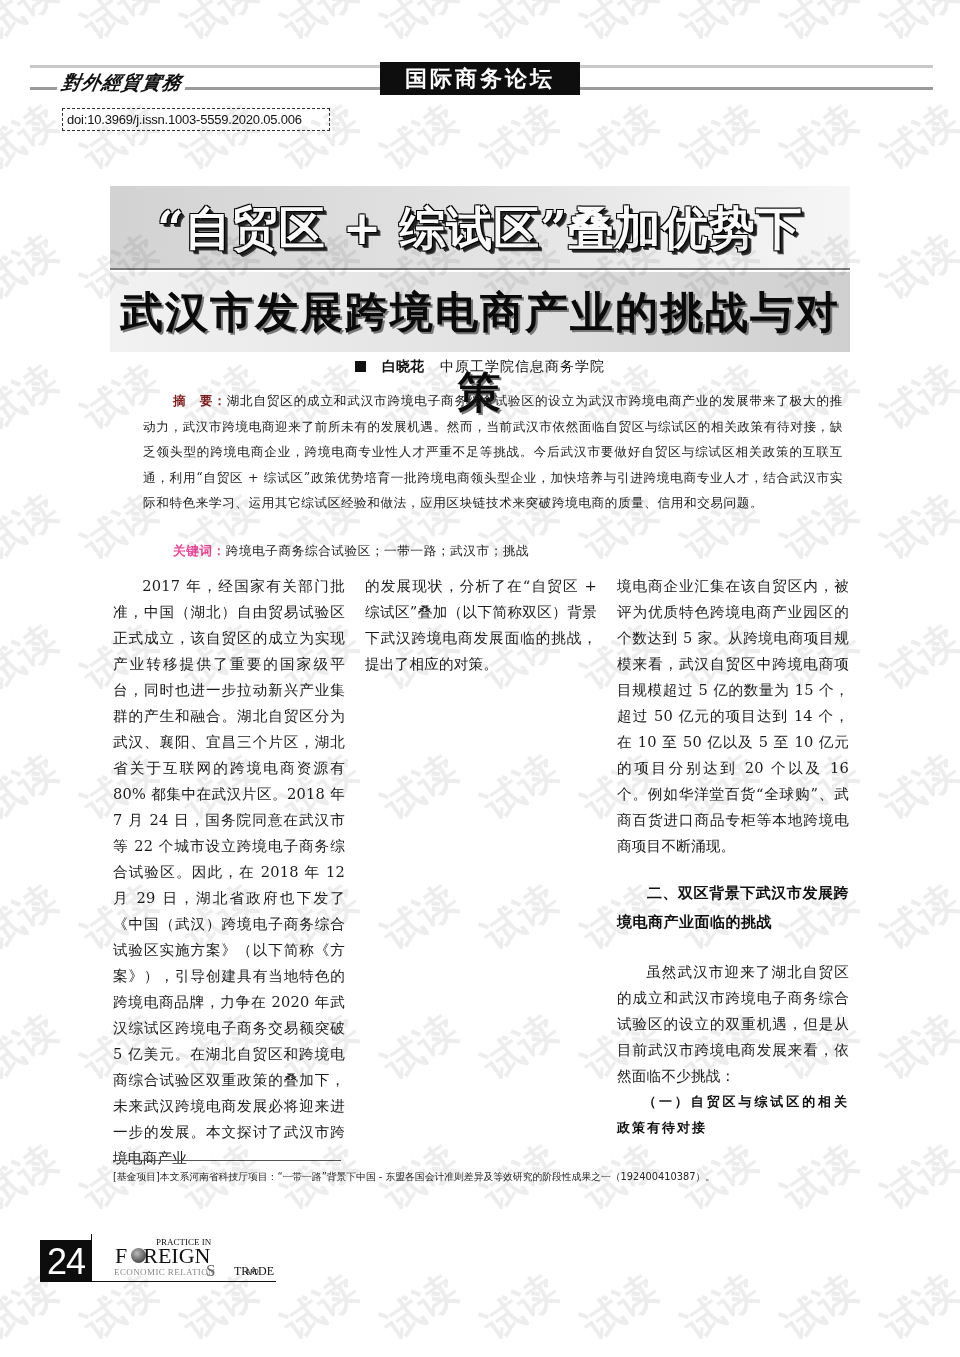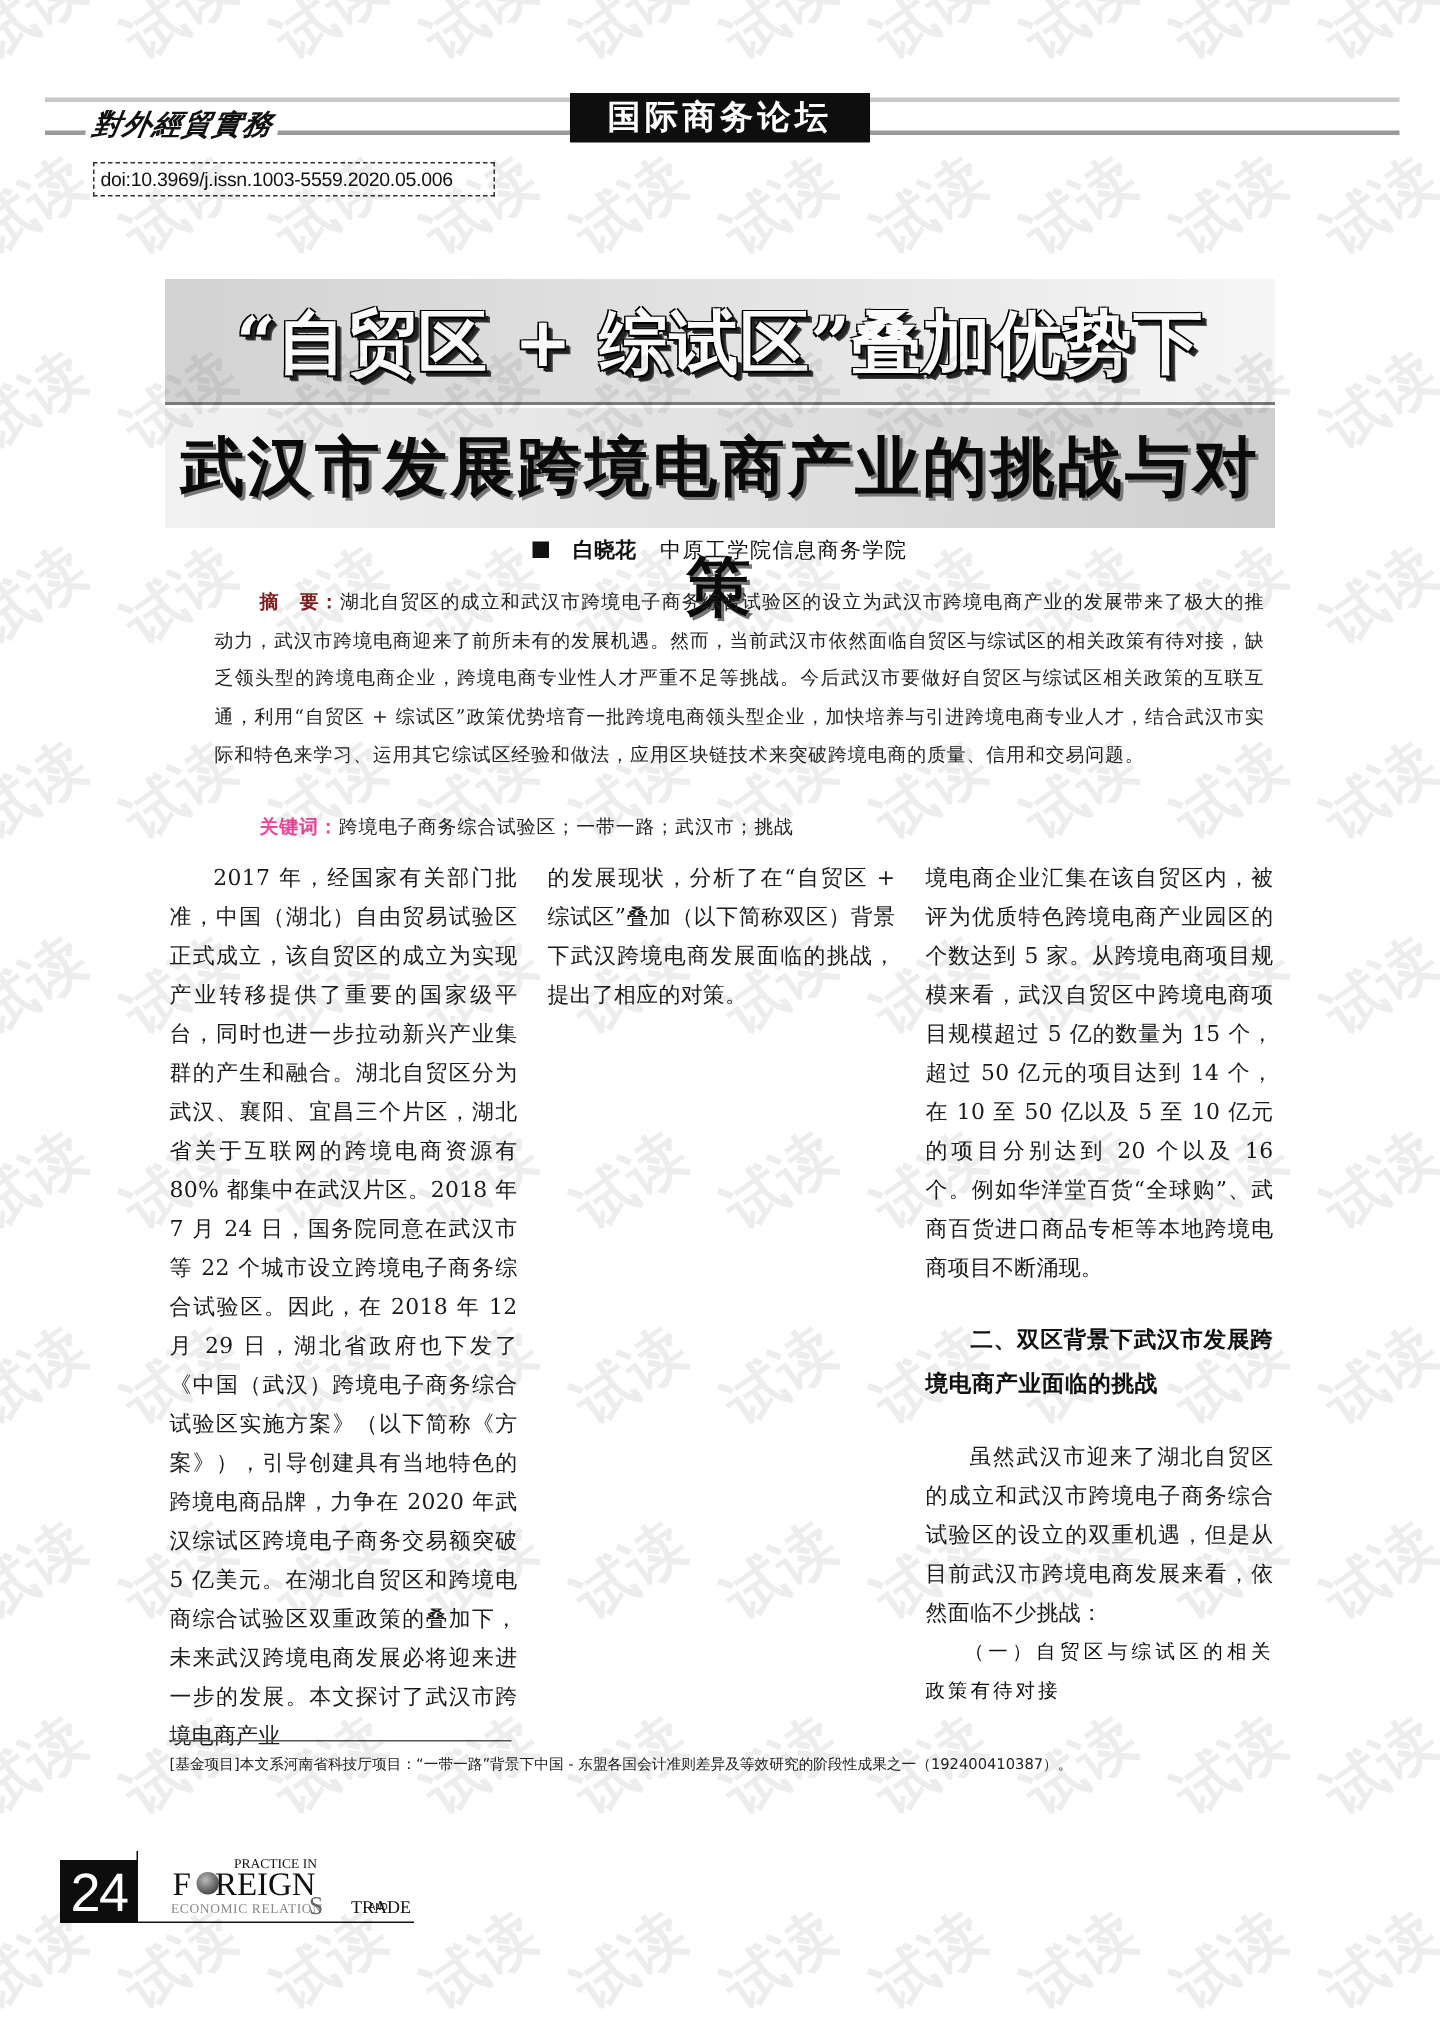--- a/index.html
+++ b/index.html
@@ -36,21 +36,21 @@
   .keywords .lbl { font-family: "DejaVu Sans", sans-serif; font-weight: bold; color: #ec4899; }
 
   
   .col { position: absolute; top: 573px; width: 232px; font-size: 14.6px; line-height: 26px; color: #1a1a1a; text-align: justify; letter-spacing: 0.2px; }
   .col p { text-indent: 2em; }
   .col p.noindent { text-indent: 0; }
   .col-1 { left: 113px; }
   .col-2 { left: 365px; }
   .col-3 { left: 617px; }
   .col h3 { font-family: "DejaVu Sans", sans-serif; font-weight: bold; font-size: 15px; line-height: 29px; text-indent: 2em; margin: 20px 0 22px 0; color: #111; letter-spacing: 0.5px; }
-  .col h4 { font-family: "DejaVu Serif", serif; font-weight: normal; font-size: 13px; line-height: 26px; text-indent: 2em; color: #111; letter-spacing: 2px; margin-top: 0; }
+  .col h4 { font-family: "DejaVu Serif", serif; font-weight: bold; font-size: 13px; line-height: 26px; text-indent: 2em; color: #111; letter-spacing: 2px; margin-top: 0; }
 
   
   .fn-rule { position: absolute; left: 113px; top: 1160px; width: 228px; height: 1px; background: #555; }
   .footnotes { position: absolute; left: 113px; top: 1166px; width: 760px; font-family: "DejaVu Sans", sans-serif; font-size: 9.8px; line-height: 22px; color: #222; }
 
   
   .pg-block { position: absolute; left: 40px; top: 1240px; width: 52px; height: 42px; background: #0d0d0d; }
   .pg-num { position: absolute; left: 40px; top: 1240px; width: 52px; height: 42px; color: #fff; font-family: "Liberation Sans", sans-serif; font-size: 36px; line-height: 44px; text-align: center; letter-spacing: -1px; }
   .pg-vline { position: absolute; left: 91px; top: 1234px; width: 1px; height: 48px; background: #111; }
   .pg-hline { position: absolute; left: 91px; top: 1281px; width: 185px; height: 1px; background: #111; }

